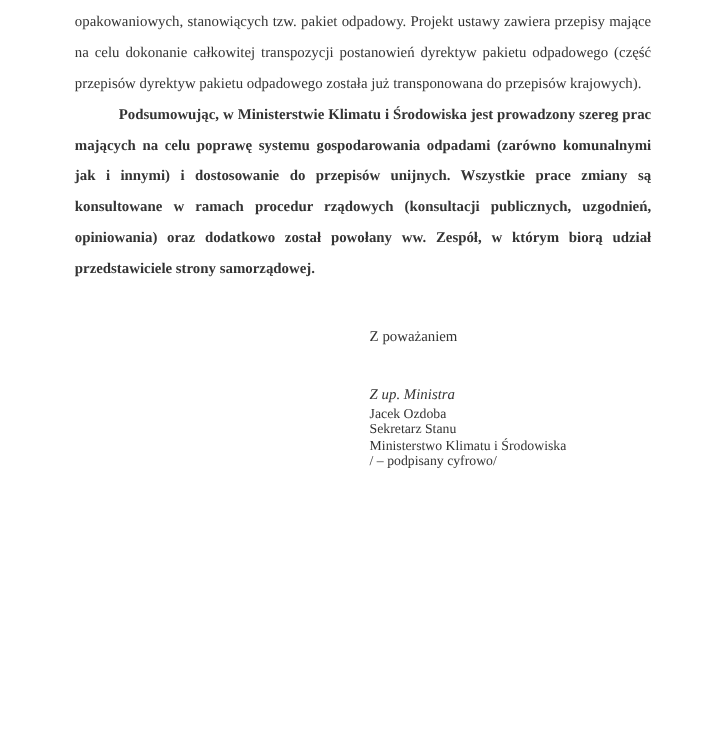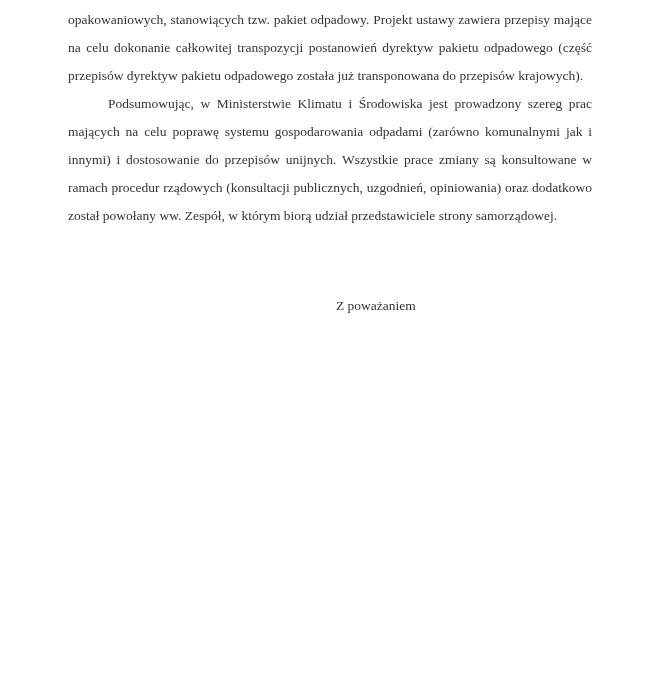--- a/index.html
+++ b/index.html
@@ -23,20 +23,21 @@
     width: 524px;
     font-size: 13.5px;
     line-height: 28px;
     text-align: justify;
   }
   .para {
     margin: 0;
   }
   .para.indent {
     text-indent: 40px;
+    font-weight: bold;
   }
   .closing {
     position: absolute;
     left: 336px;
     top: 298px;
     font-size: 13.5px;
     line-height: 16px;
   }
   .signature {
     position: absolute;
@@ -69,18 +70,25 @@
 
 <div class="page">
 
   <div class="body-text">
     <p class="para">opakowaniowych, stanowiących tzw. pakiet odpadowy. Projekt ustawy zawiera przepisy mające na celu dokonanie całkowitej transpozycji postanowień dyrektyw pakietu odpadowego (część przepisów dyrektyw pakietu odpadowego została już transponowana do przepisów krajowych).</p>
     <p class="para indent">Podsumowując, w Ministerstwie Klimatu i Środowiska jest prowadzony szereg prac mających na celu poprawę systemu gospodarowania odpadami (zarówno komunalnymi jak i innymi) i dostosowanie do przepisów unijnych. Wszystkie prace zmiany są konsultowane w ramach procedur rządowych (konsultacji publicznych, uzgodnień, opiniowania) oraz dodatkowo został powołany ww. Zespół, w którym biorą udział przedstawiciele strony samorządowej.</p>
   </div>
 
   <div class="closing">Z poważaniem</div>
 
+  <div class="signature">
+    <p class="sig-line italic">Z up. Ministra</p>
+    <p class="sig-line">Jacek Ozdoba</p>
+    <p class="sig-line">Sekretarz Stanu</p>
+    <p class="sig-line">Ministerstwo Klimatu i Środowiska</p>
+    <p class="sig-line">/ – podpisany cyfrowo/</p>
+  </div>
 
   <div class="cc-section">
     <div class="cc-label">Do wiadomości:</div>
   </div>
 
 </div>
 
 </body></html>

